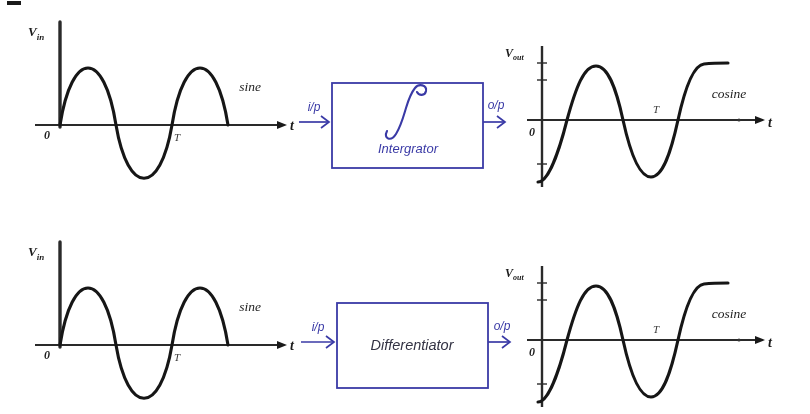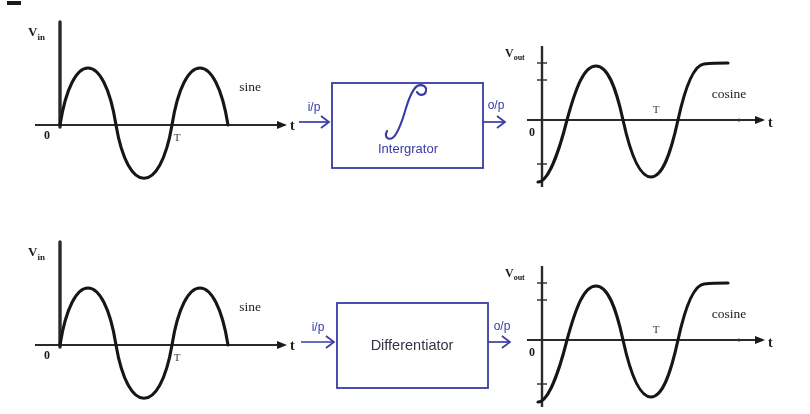--- a/index.html
+++ b/index.html
@@ -3,21 +3,21 @@
 <meta charset="utf-8">
 <style>
   :root {
     --accent-blue: #3a3aa6;
     --wave: #161616;
     --axis: #2a2a2a;
     --differentiator-text: #333344;
     --background: #ffffff;
   }
   html, body { margin: 0; padding: 0; background: var(--background); }
-  .stage { position: relative; width: 796px; height: 414px; background: var(--background); overflow: hidden; }
+  .stage { position: relative; width: 796px; height: 414px; background: var(--background); overflow: hidden; font-style: italic; }
   svg { display: block; }
   text { font-family: "Liberation Serif", serif; fill: #1c1c1c; }
   .sans  { font-family: "Liberation Sans", sans-serif; }
   .vlabel { font-size: 13px; font-weight: 700; }
   .vlabel2 { font-size: 12px; font-weight: 700; }
   .sub  { font-size: 9px; font-weight: 700; }
   .sub2 { font-size: 8px; font-weight: 700; }
   .origin { font-size: 12px; font-weight: 700; text-anchor: middle; }
   .period { font-size: 11px; fill: #3a3a3a; text-anchor: middle; }
   .tlabel { font-size: 14px; font-weight: 700; }

